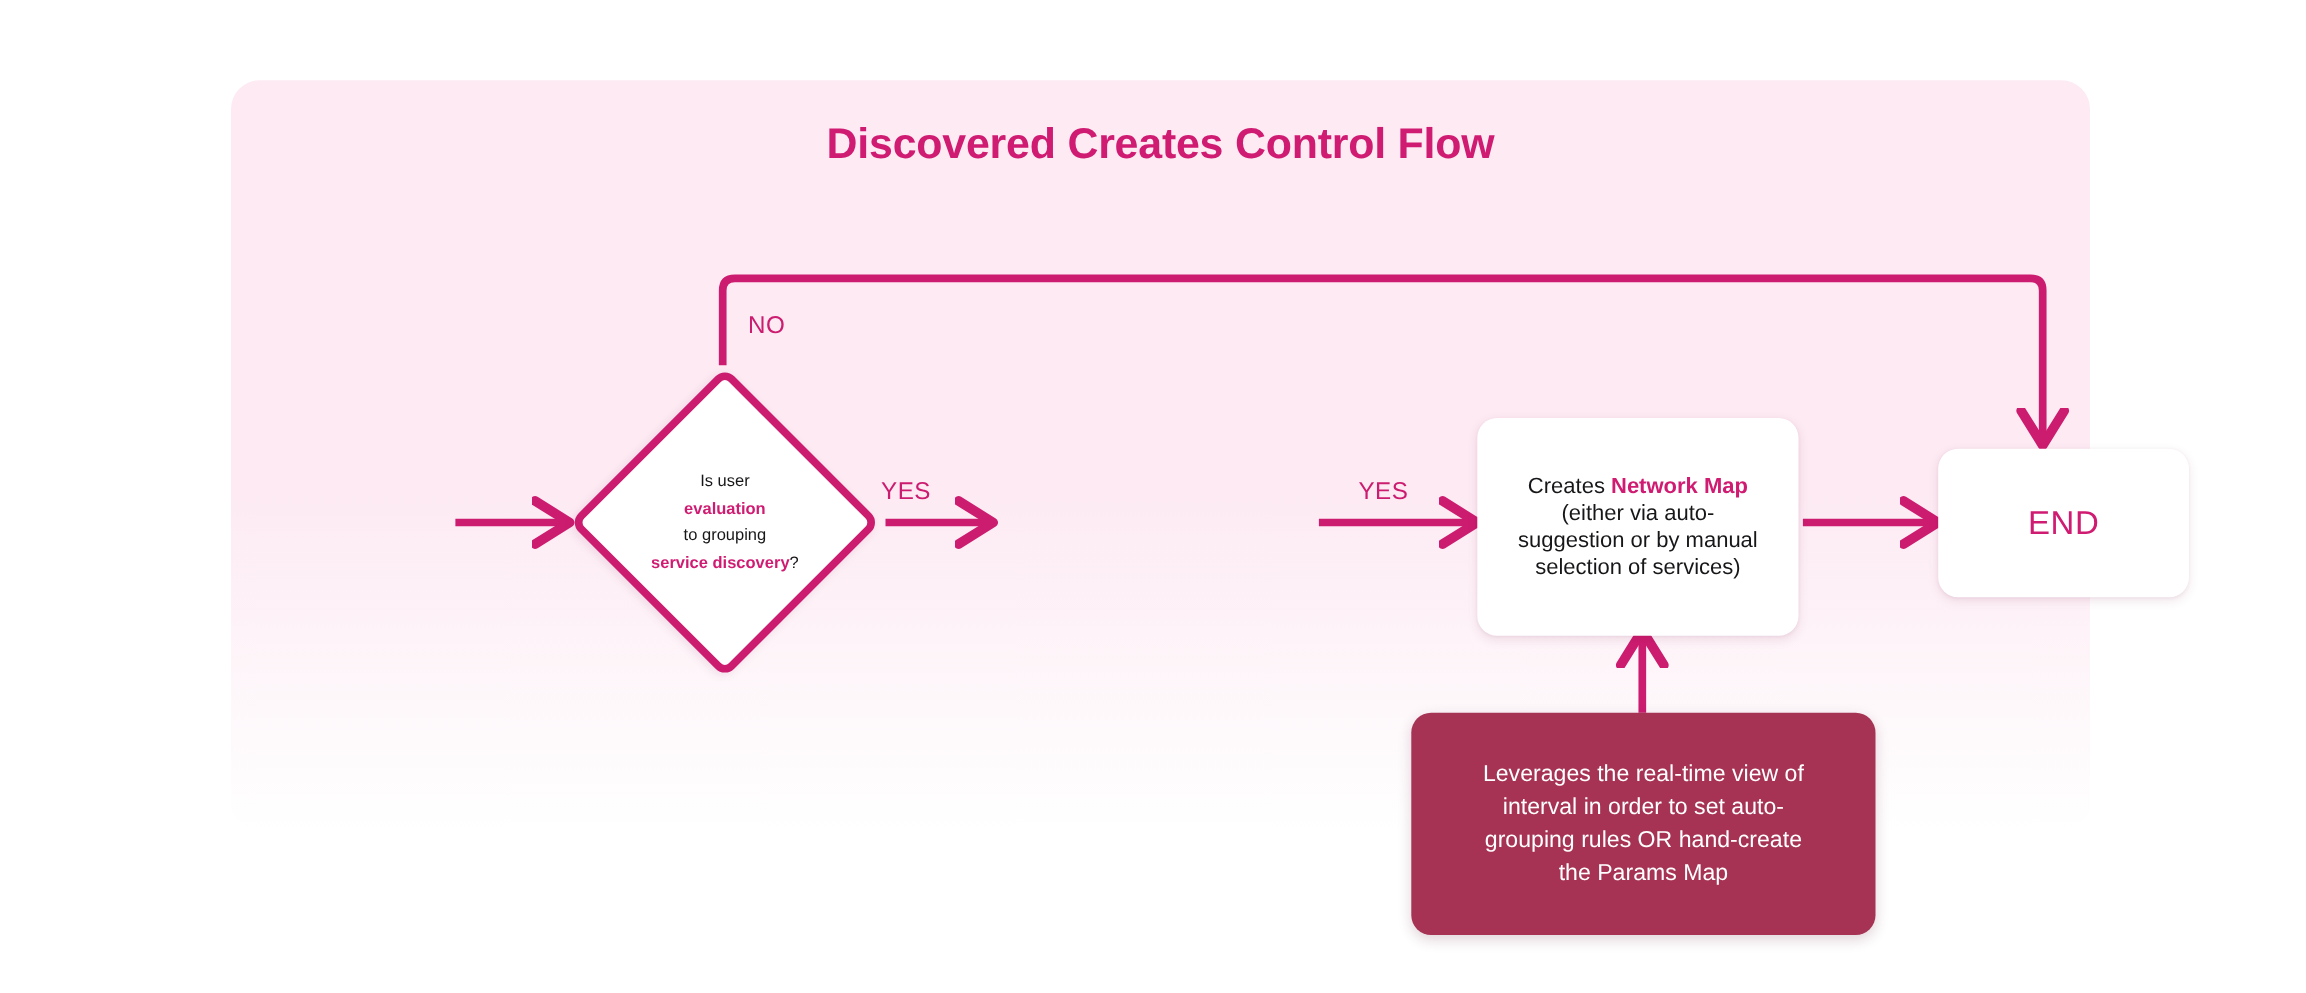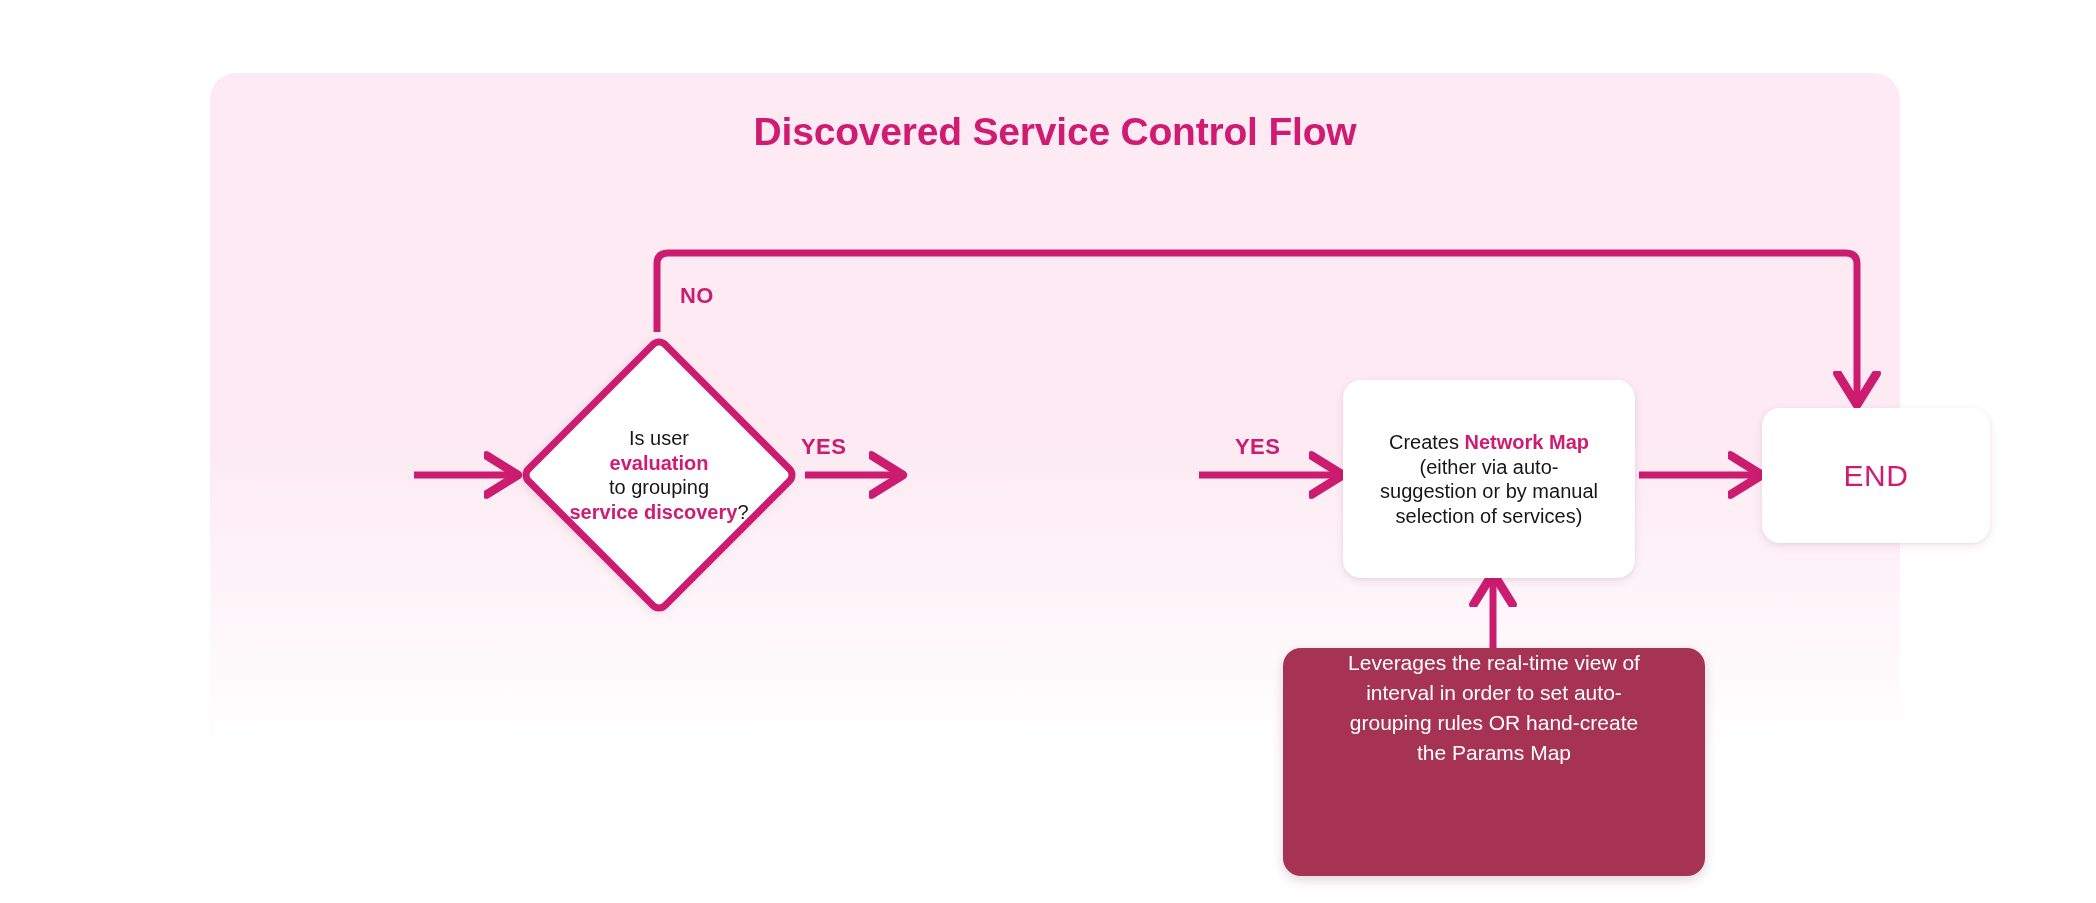--- a/index.html
+++ b/index.html
@@ -96,38 +96,38 @@
     box-shadow: 0 3px 9px rgba(120, 20, 70, 0.10);
   }
   #node-decision .dia-txt {
     position: absolute;
     left: 0; top: 0;
     width: 282px; height: 282px;
     display: flex;
     align-items: center;
     justify-content: center;
     text-align: center;
-    font-size: 20px;
+    font-size: 15px;
     line-height: 24.5px;
     color: #17171a;
   }
   #node-decision .dia-txt b { color: #d01b72; font-weight: bold; }
 
   
   #node-note {
     position: absolute;
     left: 1283px;
     top: 648px;
     width: 422px;
-    height: 228px;
+    height: 202px;
     background: #a63354;
     border-radius: 18px;
     box-shadow: 0 4px 12px rgba(90, 20, 50, 0.18);
     display: flex;
-    align-items: flex-start;
+    align-items: center;
     justify-content: center;
     text-align: center;
     box-sizing: border-box;
   }
   #node-note .txt {
     font-size: 21px;
     line-height: 30px;
     color: #ffffff;
     padding: 0 18px;
   }
@@ -138,36 +138,36 @@
     left: 0; top: 0;
     width: 2096px;
     height: 903px;
     pointer-events: none;
   }
 
   
   .edge-label {
     position: absolute;
     font-size: 22px;
-    font-weight: bold;
+    font-weight: normal;
     color: #cc1c70;
     letter-spacing: 0.4px;
   }
   #label-no   { left: 680px;  top: 283px; }
   #label-yes1 { left: 801px;  top: 434px; }
   #label-yes2 { left: 1235px; top: 434px; }
 </style>
 </head>
 <body>
 
 <div id="canvas">
 
   <div class="panel"></div>
 
-  <div class="title">Discovered Service Control Flow</div>
+  <div class="title">Discovered Creates Control Flow</div>
 
   <svg id="wires" viewBox="0 0 2096 903" xmlns="http://www.w3.org/2000/svg">
     <defs>
       <marker id="ah" markerWidth="7" markerHeight="7" refX="4.2" refY="3.5" orient="auto" markerUnits="strokeWidth">
         <path d="M0.4,0.7 L4.9,3.5 L0.4,6.3" fill="none" stroke="#cc1c70" stroke-width="1.25" stroke-linecap="round" stroke-linejoin="round"></path>
       </marker>
     </defs>
 
     <path d="M 414 475 L 513 475" fill="none" stroke="#cc1c70" stroke-width="7" stroke-linecap="butt" marker-end="url(#ah)"></path>
 

